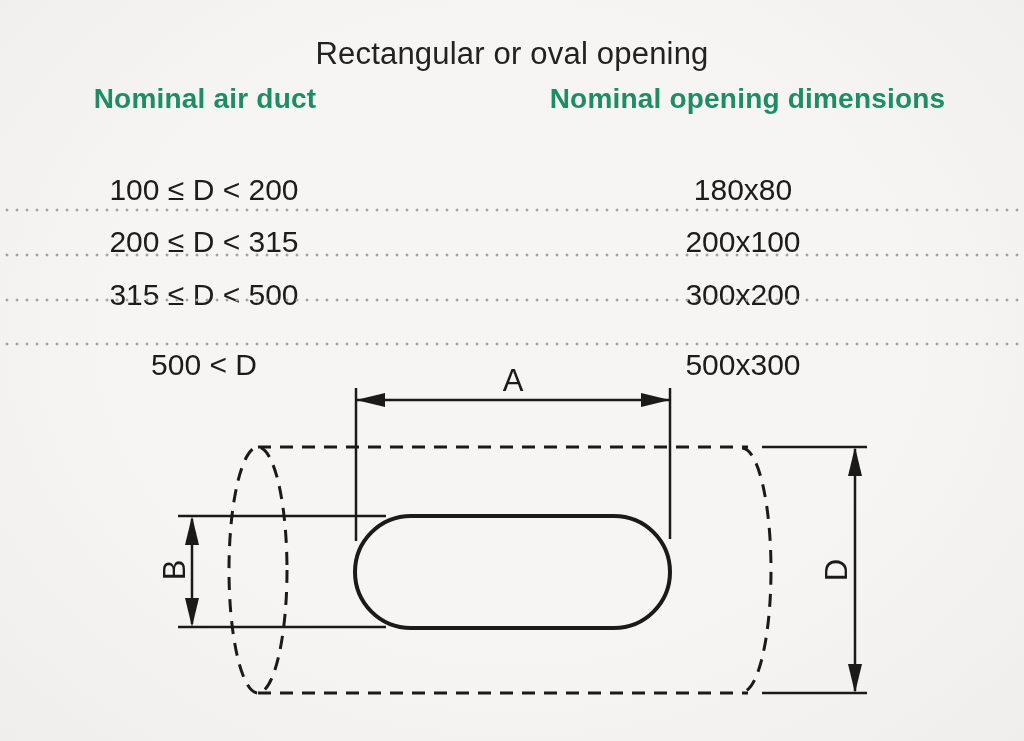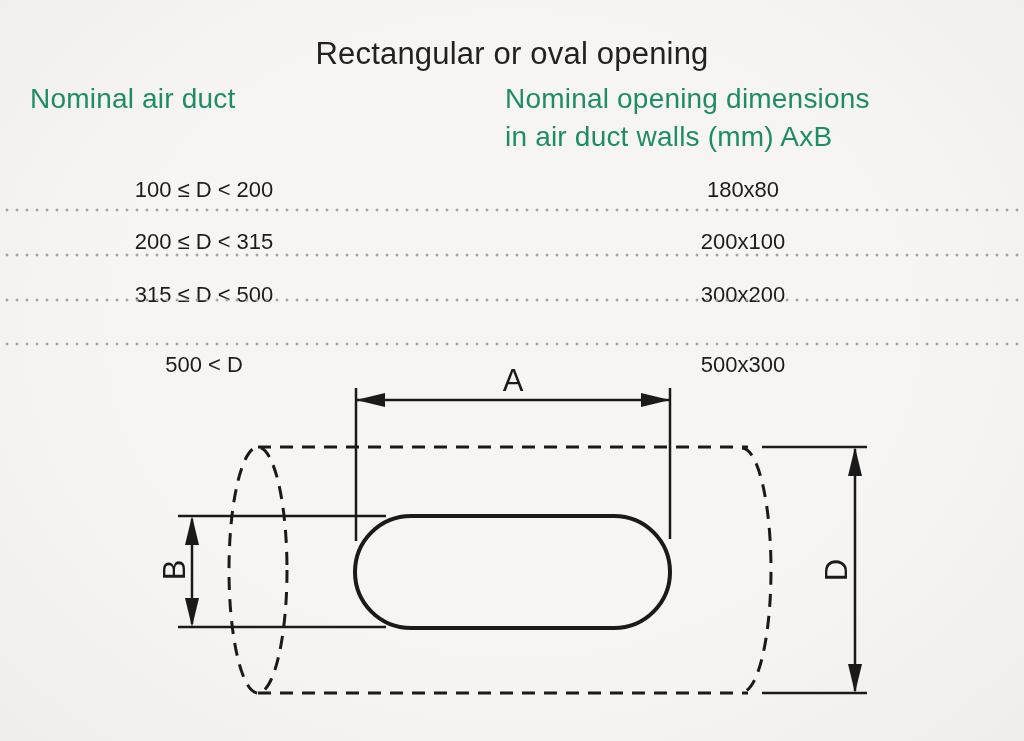--- a/index.html
+++ b/index.html
@@ -24,29 +24,30 @@
     text-align: center;
     font-size: 31px;
     font-weight: 400;
     color: #222222;
     letter-spacing: 0.2px;
   }
 
   .col-header {
     top: 80px;
     font-size: 28px;
-    font-weight: 400;
+    font-weight: 700;
     line-height: 38px;
+    text-align: center;
     letter-spacing: 0.2px;
   }
   .col-header.left  { left: 30px;  width: 350px; }
   .col-header.right { left: 505px; width: 485px; }
 
   .cell {
-    font-size: 22px;
+    font-size: 30px;
     line-height: 28px;
     text-align: center;
     color: #1c1c1c;
     white-space: nowrap;
   }
   .cell.left  { left: 39px;  width: 330px; }
   .cell.right { left: 528px; width: 430px; }
   .row-y-0 { top: 176px; }
   .row-y-1 { top: 228px; }
   .row-y-2 { top: 265px; margin-top: 16px; }
@@ -81,21 +82,20 @@
 </head>
 <body>
 
 <div class="abs page-title">Rectangular or oval opening</div>
 
 <div class="abs col-header left" style="color:#1e8c67;">
   <div>Nominal air duct</div>
 </div>
 <div class="abs col-header right" style="color:#1e8c67;">
   <div>Nominal opening dimensions</div>
-  <div>in air duct walls (mm) AxB</div>
 </div>
 
 <div class="abs cell left  row-y-0">100 ≤ D &lt; 200</div>
 <div class="abs cell right row-y-0">180x80</div>
 <div class="abs dotted-sep sep-y-0"></div>
 
 <div class="abs cell left  row-y-1">200 ≤ D &lt; 315</div>
 <div class="abs cell right row-y-1">200x100</div>
 <div class="abs dotted-sep sep-y-1"></div>
 

